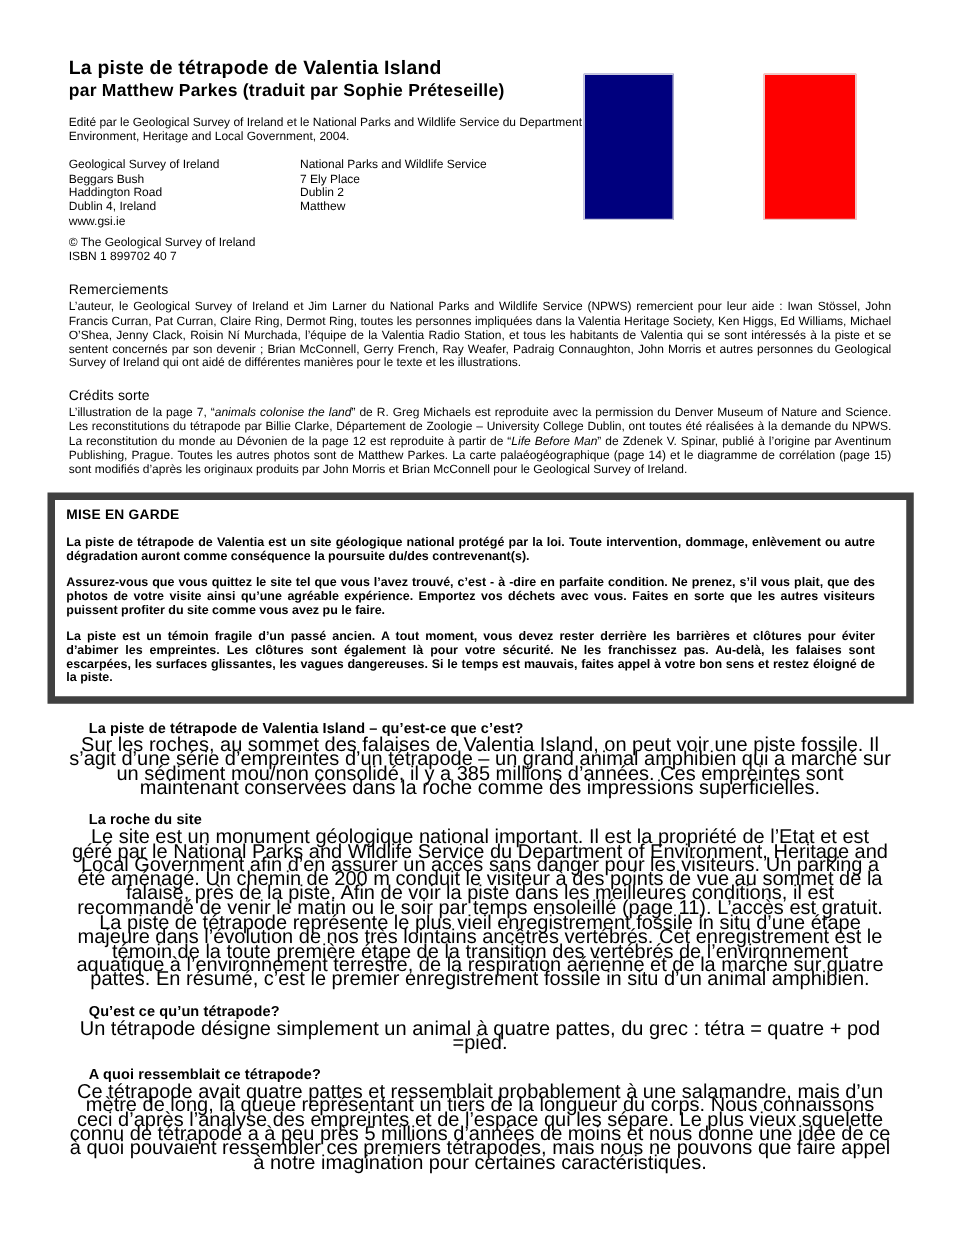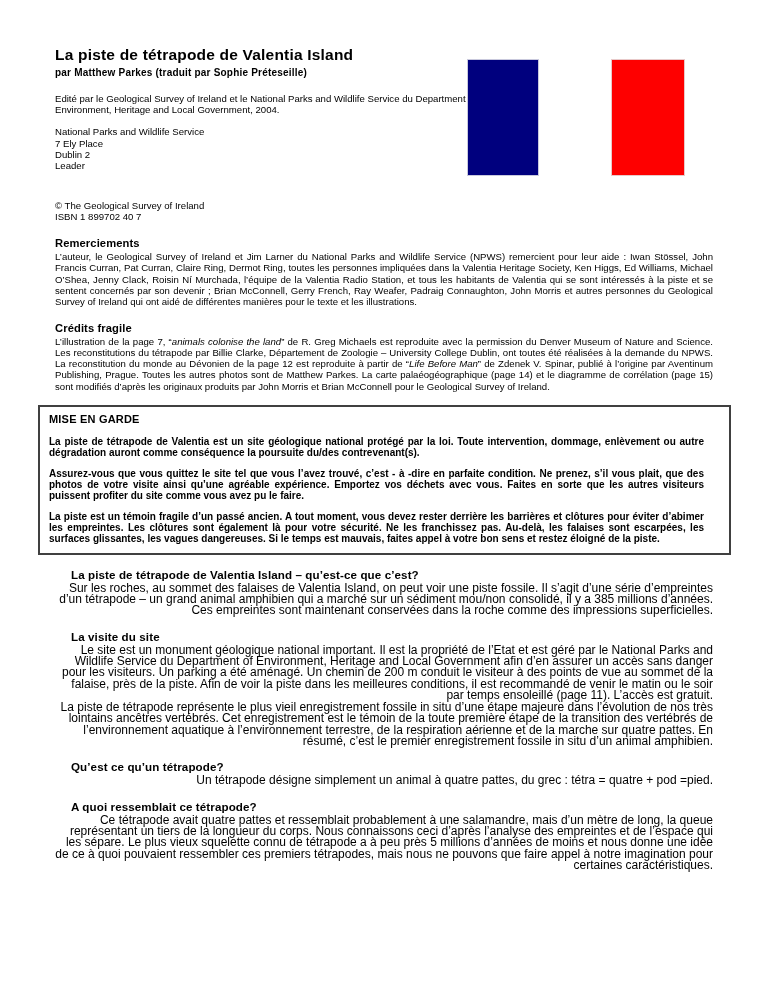--- a/index.html
+++ b/index.html
@@ -8,44 +8,44 @@
     background: #ffffff;
     font-family: "Liberation Sans", sans-serif;
     color: #000;
     position: relative;
     overflow: hidden;
   }
   .page { width: 768px; height: 928px; position: relative; }
   .content { padding: 45px 55px 0 55px; }
 
   .title   { font-size: 15.5px; font-weight: bold; line-height: 19px; letter-spacing: .2px; }
-  .byline  { font-size: 10px; font-weight: bold; line-height: 17px; letter-spacing: .2px; }
+  .byline  { font-size: 14px; font-weight: bold; line-height: 17px; letter-spacing: .2px; }
 
   .edition { margin: 12px 0 0 0; font-size: 9.6px; line-height: 11.2px; max-width: 424px; }
 
   .addresses { display: flex; margin-top: 11px; font-size: 9.6px; line-height: 11.3px; }
   .addr-left  { width: 185px; }
   .addr-right { width: 280px; }
 
-  .imprint { margin-top: 28px; font-size: 9.6px; line-height: 11.3px; }
+  .imprint { margin-top: 6px; font-size: 9.6px; line-height: 11.3px; }
 
-  .sec-h   { font-size: 11.2px; font-weight: bold; margin: 15px 0 1px 0; line-height: 13px; letter-spacing: .1px; }
+  .sec-h   { font-size: 11.2px; font-weight: normal; margin: 15px 0 1px 0; line-height: 13px; letter-spacing: .1px; }
   .body-sm { margin: 1px 0 0 0; font-size: 9.6px; line-height: 11.15px; text-align: justify; }
 
   .warning {
-    border: 2px solid #404040;
+    border: 6px solid #404040;
     margin: 13px -18px 0 -17px;
     padding: 5px 9px 9px 9px;
     font-weight: bold;
   }
   .warning-title { font-size: 11px; line-height: 14px; letter-spacing: .2px; }
   .warning p { margin: 10px 16px 0 0; font-size: 10px; line-height: 11px; text-align: justify; }
 
   .sec-h-lg  { font-size: 11.6px; font-weight: bold; margin: 13px 0 1px 0; line-height: 14px; letter-spacing: .1px; padding-left: 16px; }
-  .body-lg   { margin: 1px 0 0 0; font-size: 12px; line-height: 11.3px; text-align: right; }
+  .body-lg   { margin: 1px 0 0 0; font-size: 16px; line-height: 11.3px; text-align: center; }
   .body-lg em, .body-sm em { font-style: italic; }
 
   .flags { position: absolute; top: 59px; left: 467px; width: 218px; height: 117px; }
   .flag-stripe { position: absolute; top: 0; height: 117px; border: 1px solid #c9c9dd; box-sizing: border-box; }
   .flag-blue { left: 0; width: 72px; }
   .flag-red  { left: 144px; width: 74px; border-color: #e8c9c9; }
 </style>
 </head>
 <body>
 
@@ -57,53 +57,60 @@
   </div>
 
   <div class="content">
 
     <div class="title">La piste de tétrapode de Valentia Island</div>
     <div class="byline">par Matthew Parkes (traduit par Sophie Préteseille)</div>
 
     <p class="edition">Edité par le Geological Survey of Ireland et le National Parks and Wildlife Service du Department of Environment, Heritage and Local Government, 2004.</p>
 
     <div class="addresses">
+      <div class="addr-left">
+        <div>Geological Survey of Ireland</div>
+        <div>Beggars Bush</div>
+        <div>Haddington Road</div>
+        <div>Dublin 4, Ireland</div>
+        <div>www.gsi.ie</div>
+      </div>
       <div class="addr-right">
         <div>National Parks and Wildlife Service</div>
         <div>7 Ely Place</div>
         <div>Dublin 2</div>
-        <div>Leader</div>
+        <div>Matthew</div>
       </div>
     </div>
 
     <div class="imprint">
       <div>© The Geological Survey of Ireland</div>
       <div>ISBN 1 899702 40 7</div>
     </div>
 
     <div class="sec-h">Remerciements</div>
     <p class="body-sm">L’auteur, le Geological Survey of Ireland et Jim Larner du National Parks and Wildlife Service (NPWS) remercient pour leur aide : Iwan Stössel, John Francis Curran, Pat Curran, Claire Ring, Dermot Ring, toutes les personnes impliquées dans la Valentia Heritage Society, Ken Higgs, Ed Williams, Michael O’Shea, Jenny Clack, Roisin Ní Murchada, l’équipe de la Valentia Radio Station, et tous les habitants de Valentia qui se sont intéressés à la piste et se sentent concernés par son devenir ; Brian McConnell, Gerry French, Ray Weafer, Padraig Connaughton, John Morris et autres personnes du Geological Survey of Ireland qui ont aidé de différentes manières pour le texte et les illustrations.</p>
 
-    <div class="sec-h">Crédits fragile</div>
+    <div class="sec-h">Crédits sorte</div>
     <p class="body-sm"><span>L’illustration de la page 7, “</span><em>animals colonise the land</em><span>” de R. Greg Michaels est reproduite avec la permission du Denver Museum of Nature and Science. Les reconstitutions du tétrapode par Billie Clarke, Département de Zoologie – University College Dublin, ont toutes été réalisées à la demande du NPWS. La reconstitution du monde au Dévonien de la page 12 est reproduite à partir de “</span><em>Life Before Man</em><span>” de Zdenek V. Spinar, publié à l’origine par Aventinum Publishing, Prague. Toutes les autres photos sont de Matthew Parkes. La carte palaéogéographique (page 14) et le diagramme de corrélation (page 15) sont modifiés d’après les originaux  produits par John Morris et Brian McConnell pour le Geological Survey of Ireland.</span></p>
 
     <div class="warning">
       <div class="warning-title">MISE EN GARDE</div>
       <p>La piste de tétrapode de Valentia est un site géologique national protégé par la loi. Toute intervention, dommage, enlèvement ou autre dégradation auront comme conséquence la poursuite du/des contrevenant(s).</p>
       <p>Assurez-vous que vous quittez le site tel que vous l’avez trouvé, c’est - à -dire en parfaite condition. Ne prenez, s’il vous plait, que des photos de votre visite ainsi qu’une agréable expérience. Emportez vos déchets avec vous. Faites en sorte que les autres visiteurs puissent profiter du site comme vous avez pu le faire.</p>
       <p>La piste est un témoin fragile d’un passé ancien. A tout moment, vous devez rester derrière les barrières et clôtures pour éviter d’abimer les empreintes. Les clôtures sont également là pour votre sécurité. Ne les franchissez pas. Au-delà, les falaises sont escarpées, les surfaces glissantes, les vagues dangereuses. Si le temps est mauvais, faites appel à votre bon sens et restez éloigné de la piste.</p>
     </div>
 
     <div>
       <div class="sec-h-lg">La piste de tétrapode de Valentia Island – qu’est-ce que c’est?</div>
       <p class="body-lg">Sur les roches, au sommet des falaises de Valentia Island, on peut voir  une piste fossile. Il s’agit d’une série d’empreintes d’un tétrapode – un grand animal amphibien qui a marché sur un sédiment mou/non consolidé, il y a 385 millions d’années. Ces empreintes sont maintenant conservées dans la roche comme des impressions superficielles.</p>
     </div>
 
     <div>
-      <div class="sec-h-lg">La visite du site</div>
+      <div class="sec-h-lg">La roche du site</div>
       <p class="body-lg">Le site est un monument géologique national important. Il est la propriété de l’Etat et est géré par le National Parks and Wildlife Service du Department of Environment, Heritage and Local Government afin d’en assurer un accès sans danger pour les visiteurs. Un parking a été aménagé. Un chemin de 200 m conduit le visiteur à des points de vue au sommet de la falaise, près de la piste. Afin de voir la piste dans les meilleures conditions, il est recommandé de venir le matin ou le soir par temps ensoleillé (page 11). L’accès est gratuit.</p>
     </div>
 
     <div>
       <p class="body-lg">La piste de tétrapode représente le plus vieil enregistrement fossile in situ d’une étape majeure dans l’évolution de nos très lointains ancêtres vertébrés. Cet enregistrement est le témoin de la toute première étape de la transition des vertébrés de l’environnement aquatique à l’environnement terrestre, de la respiration aérienne et de la marche sur quatre pattes. En résumé, c’est le premier enregistrement fossile in situ d’un animal amphibien.</p>
     </div>
 
     <div>
       <div class="sec-h-lg">Qu’est ce qu’un tétrapode?</div>
       <p class="body-lg">Un tétrapode désigne simplement un animal à quatre pattes, du grec : tétra = quatre + pod =pied.</p>

